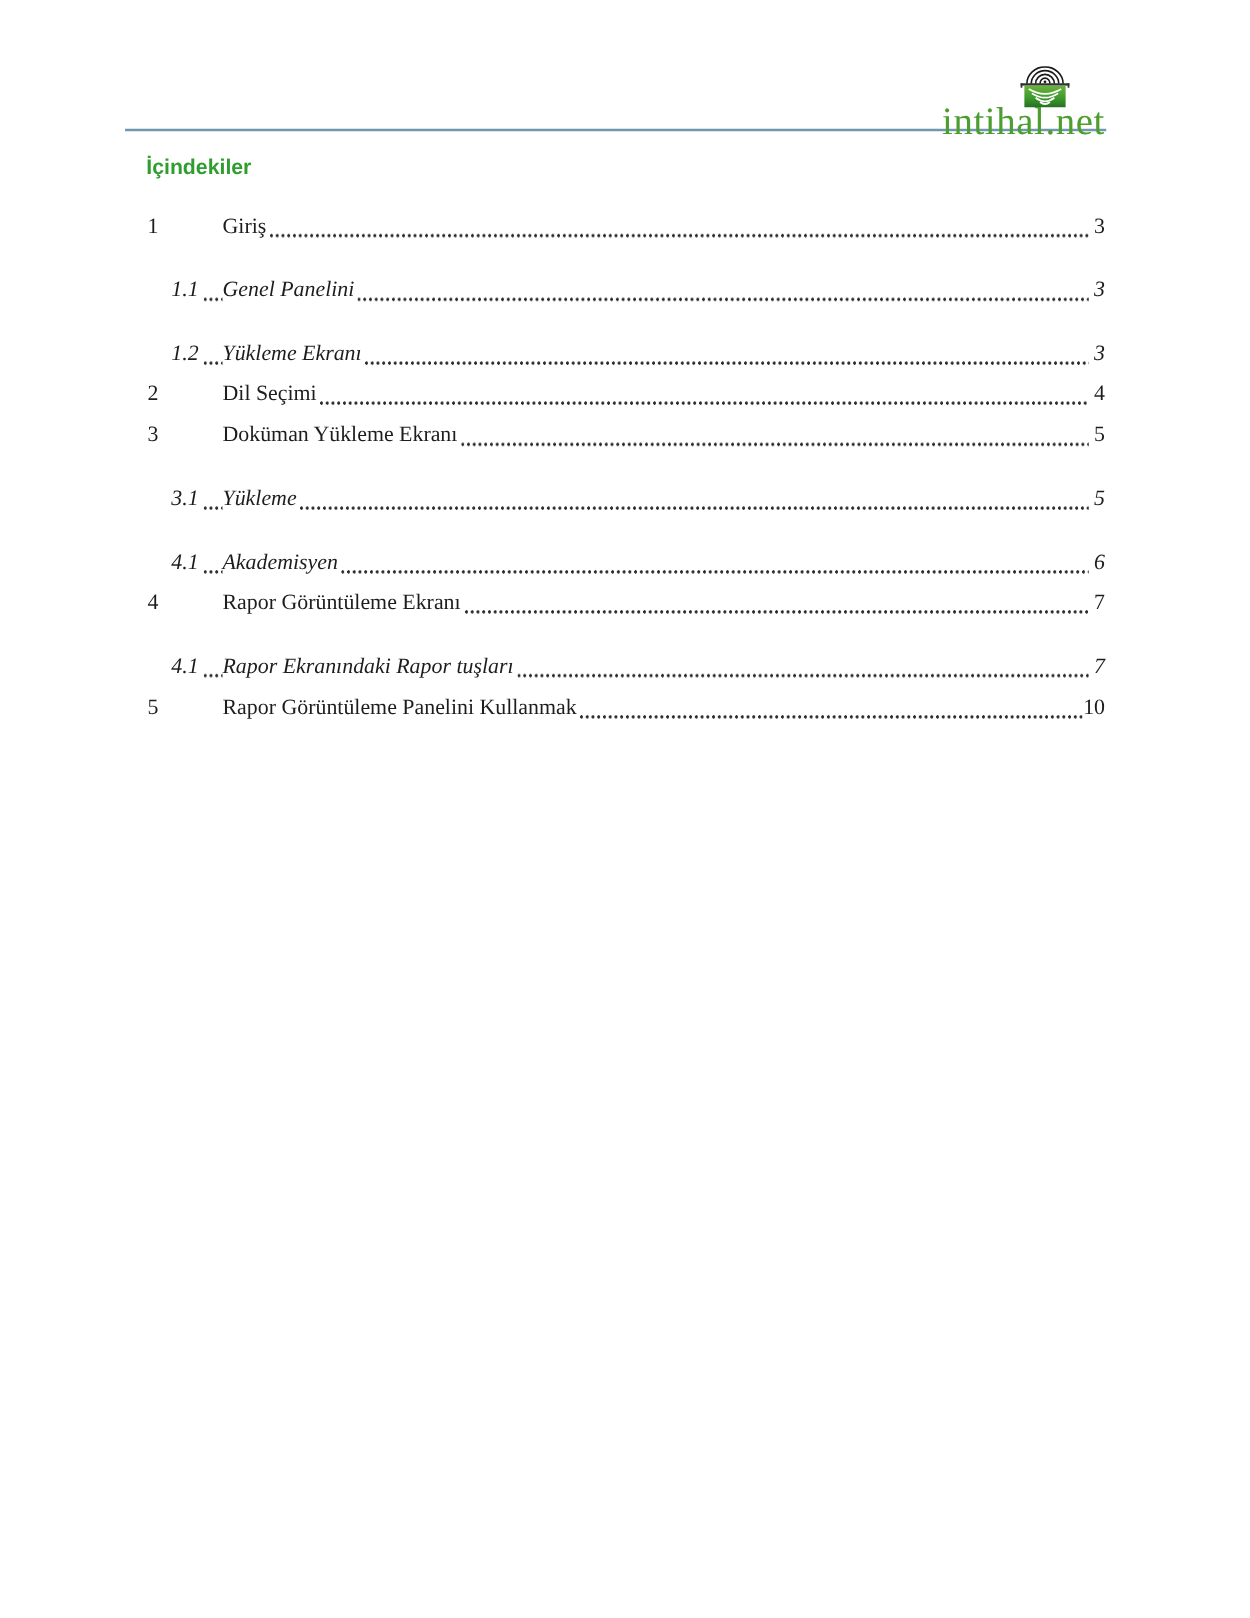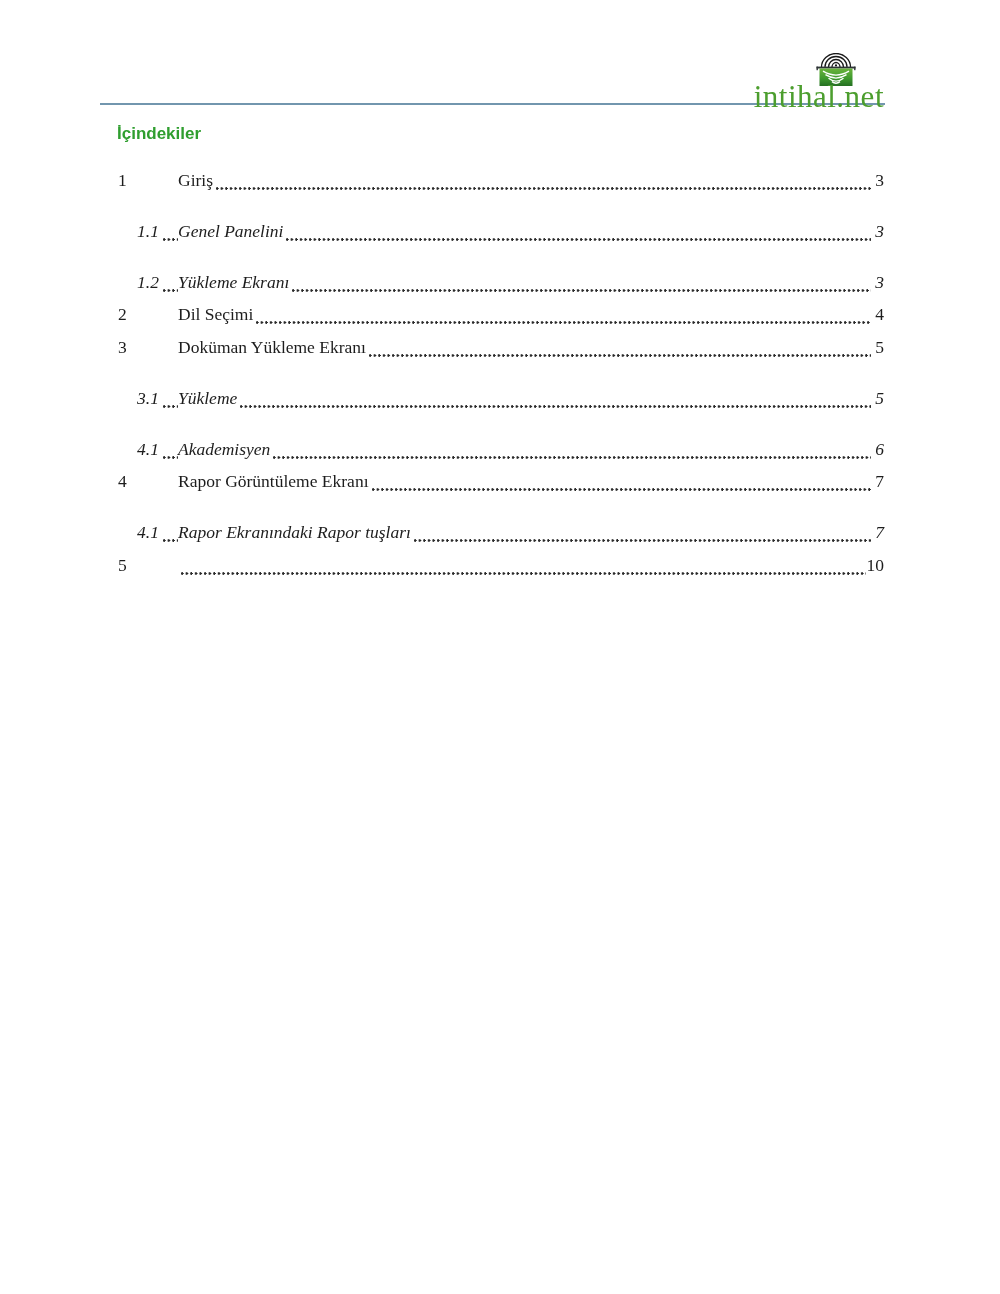--- a/index.html
+++ b/index.html
@@ -194,18 +194,19 @@
       </div>
       <div class="toc-row l2">
         <span class="num">4.1</span>
         <span class="mini-leader dots"></span>
         <span class="title">Rapor Ekranındaki Rapor tuşları</span>
         <span class="leader dots"></span>
         <span class="pageno">7</span>
       </div>
       <div class="toc-row l1">
         <span class="num">5</span>
+        <span class="title">Rapor Görüntüleme Panelini Kullanmak</span>
         <span class="leader dots"></span>
         <span class="pageno">10</span>
       </div>
     </nav>
 
 </div>
 
 </body></html>

